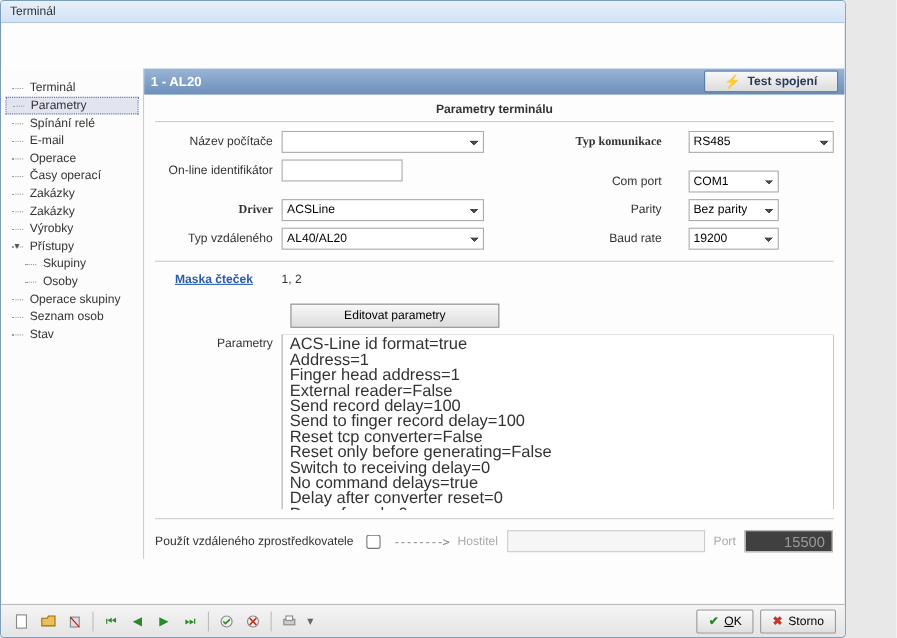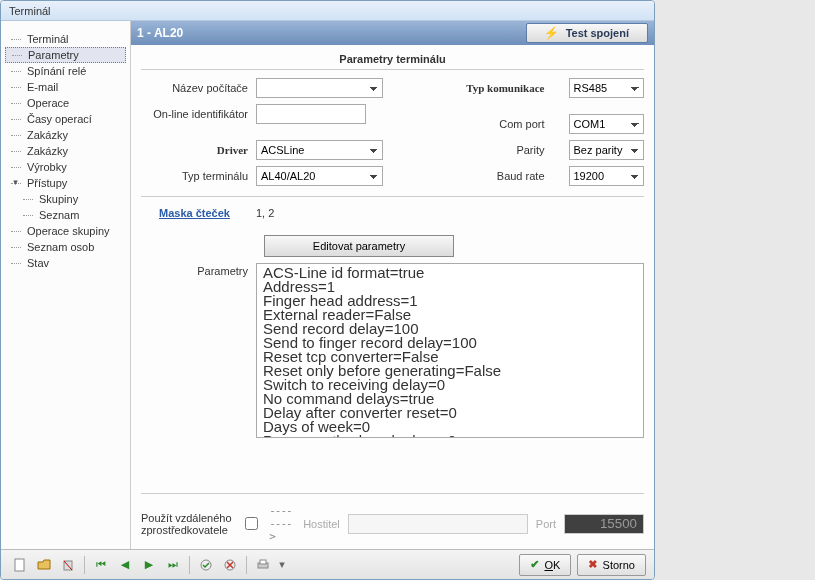--- a/index.html
+++ b/index.html
@@ -4,28 +4,29 @@
 <style>
   * { box-sizing: border-box; }
   body {
     margin: 0;
     font-family: Tahoma, Verdana, sans-serif;
     font-size: 11px;
     background: #e8e8e8;
     color: #333;
   }
   .window {
-    width: 655px;
+    width: 769px;
     height: 580px;
     background: #fdfdfd;
     border: 1px solid #7b9ebd;
     border-radius: 4px;
     display: flex;
     flex-direction: column;
     overflow: hidden;
+    gap: 41px;
   }
   .titlebar {
     height: 20px;
     background: linear-gradient(to bottom, #e8f0fa 0%, #d2e3f5 100%);
     border-bottom: 1px solid #b5c9de;
     padding: 2px 8px;
     font-size: 11px;
     color: #333;
     display: flex;
     align-items: center;
@@ -271,21 +272,21 @@
       <div class="tree-item"><span>Operace</span></div>
       <div class="tree-item"><span>Časy operací</span></div>
       <div class="tree-item"><span>Zakázky</span></div>
       <div class="tree-item"><span>Zakázky</span></div>
       <div class="tree-item"><span>Výrobky</span></div>
       <div class="tree-item">
         <span class="tree-toggle">▾</span>
         <span>Přístupy</span>
       </div>
       <div class="tree-item child"><span>Skupiny</span></div>
-      <div class="tree-item child"><span>Seznam</span></div>
+      <div class="tree-item child"><span>Osoby</span></div>
       <div class="tree-item"><span>Operace skupiny</span></div>
       <div class="tree-item"><span>Seznam osob</span></div>
       <div class="tree-item"><span>Stav</span></div>
     </div>
 
     <div class="content">
       <div class="header">
         <span>1   -   AL20</span>
         <span class="test-btn">
           <span class="bolt">⚡</span>
@@ -305,21 +306,21 @@
             <div class="row">
               <span class="lbl">On-line identifikátor</span>
               <span class="ctl"><input class="input" style="width: 110px;" value=""></span>
             </div>
             <div style="height:10px"></div>
             <div class="row">
               <span class="lbl bold">Driver</span>
               <span class="ctl"><select class="select"><option>ACSLine</option></select></span>
             </div>
             <div class="row">
-              <span class="lbl">Typ terminálu</span>
+              <span class="lbl">Typ vzdáleného</span>
               <span class="ctl"><select class="select"><option>AL40/AL20</option></select></span>
             </div>
           </div>
 
           <div class="col col-right">
             <div class="row">
               <span class="lbl bold">Typ komunikace</span>
               <span class="ctl"><select class="select"><option>RS485</option></select></span>
             </div>
             <div style="height:10px"></div>

